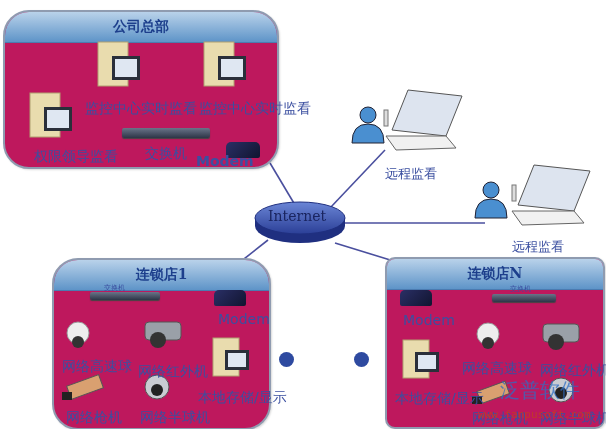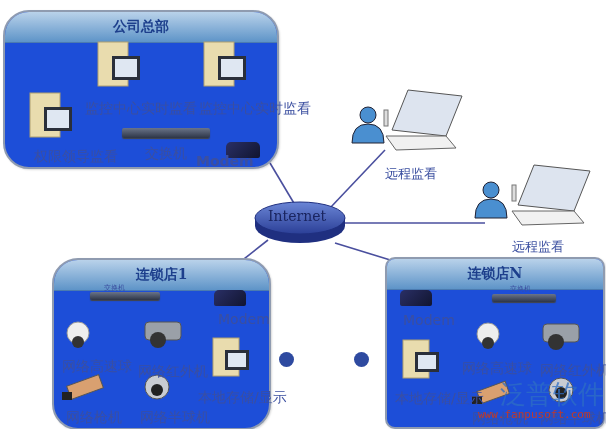--- a/index.html
+++ b/index.html
@@ -1,26 +1,26 @@
 <!DOCTYPE html>
 <html><head>
 <meta charset="utf-8">
 <style>
   html,body{margin:0;padding:0;background:#ffffff;}
   body{width:606px;height:429px;position:relative;overflow:hidden;font-family:"DejaVu Serif",serif;}
   .abs{position:absolute;}
-  .panel{position:absolute;border:2px solid #8f9bb0;border-radius:26px;background:#1d4ed8;overflow:hidden;box-shadow:1px 1px 2px rgba(0,0,0,0.15);}
+  .panel{position:absolute;border:2px solid #8f9bb0;border-radius:26px;background:#be185d;overflow:hidden;box-shadow:1px 1px 2px rgba(0,0,0,0.15);}
   .panel-head{position:absolute;left:0;top:0;right:0;height:30px;background:linear-gradient(#b9d2ea,#5e94c8);color:#1d3f8c;font-weight:bold;font-size:14px;display:flex;align-items:center;justify-content:center;border-bottom:1px solid #4b7bb0;}
   .lbl{position:absolute;font-size:14px;color:#3b4fa0;white-space:nowrap;font-family:"DejaVu Sans",sans-serif;}
   .big-lbl{position:absolute;font-size:13px;color:#3b4fa0;white-space:nowrap;}
   svg.layer{position:absolute;left:0;top:0;}
   .switch{position:absolute;height:10px;border-radius:2px;background:linear-gradient(#6a7489,#2d3547);box-shadow:0 1px 1px #444;}
   .modem{position:absolute;background:linear-gradient(135deg,#2a2f66,#111530);border-radius:5px 5px 2px 2px;}
   .dot{position:absolute;width:15px;height:15px;border-radius:50%;background:#2e4aa0;}
-  .watermark{position:absolute;font-size:26px;color:#2e6ec4;opacity:0.75;font-family:Liberation Sans, sans-serif;}
+  .watermark{position:absolute;font-size:20px;color:#2e6ec4;opacity:0.75;font-family:Liberation Sans, sans-serif;}
   .wm-url{position:absolute;font-size:11px;color:#c0392b;font-family:"DejaVu Sans Mono",monospace;}
 </style>
 </head>
 <body>
 
 <svg class="layer" width="606" height="429">
   <defs>
     <marker id="ar" markerWidth="6" markerHeight="6" refX="5" refY="3" orient="auto">
         <path d="M0,0 L6,3 L0,6 z" fill="#2e3a9a"></path>
       </marker>

